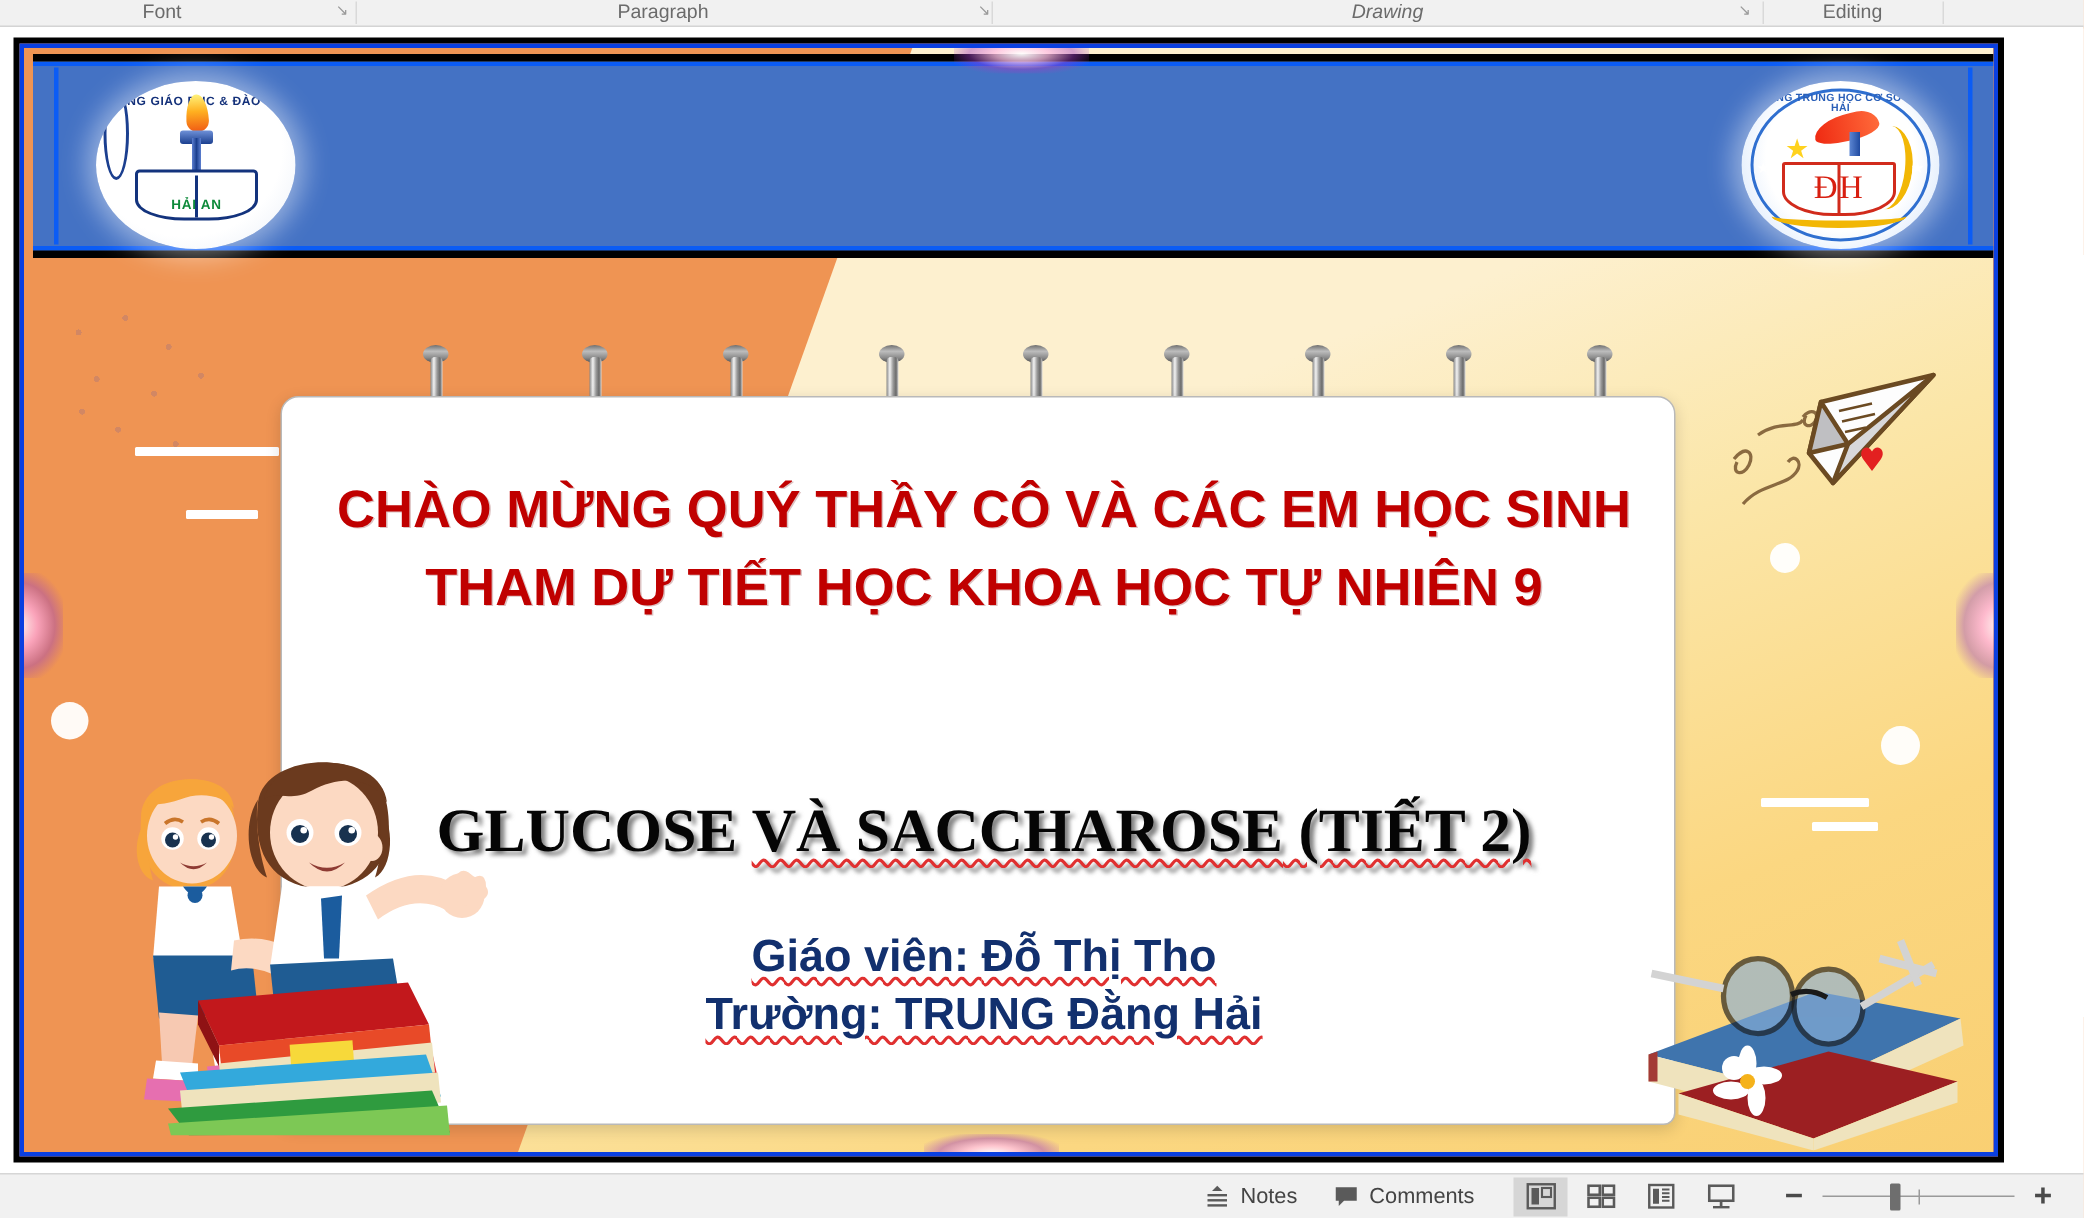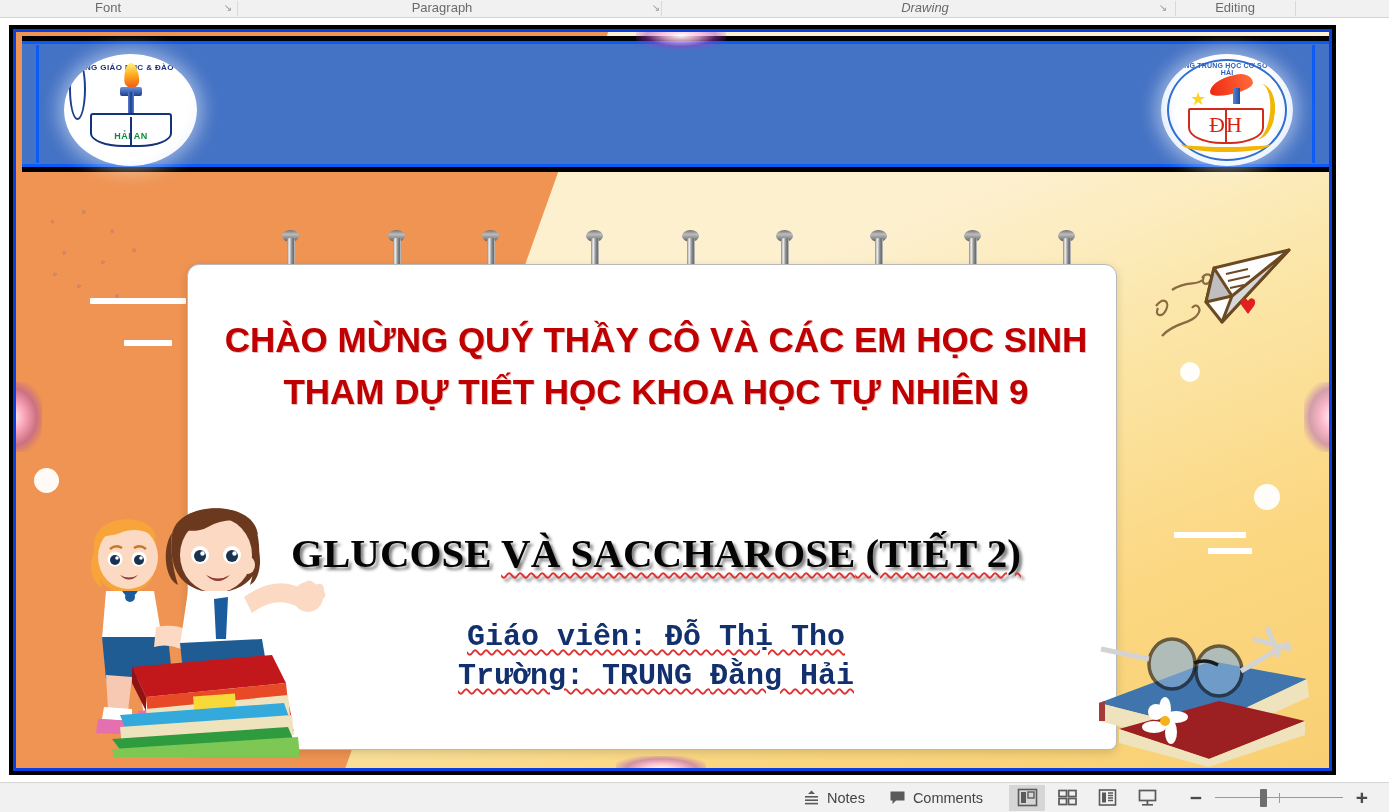--- a/index.html
+++ b/index.html
@@ -266,21 +266,21 @@
     text-shadow: 3px 3px 3px rgba(90,90,90,.75);
   }
   .lesson-name .wavy {
     text-decoration: underline wavy #e03030;
     text-decoration-thickness: 1.5px;
     text-underline-offset: 5px;
   }
   .teacher-block {
     position: absolute; left: 190px; top: 586px; width: 900px;
     text-align: center;
-    font-family: Liberation Mono, monospace;
+    font-family: Liberation Sans, sans-serif;
     font-weight: bold; color: #12306e;
     font-size: 30px; line-height: 39px;
   }
   .teacher-block .wavy {
     text-decoration: underline wavy #e03030;
     text-decoration-thickness: 1.5px;
     text-underline-offset: 4px;
   }
 
   

